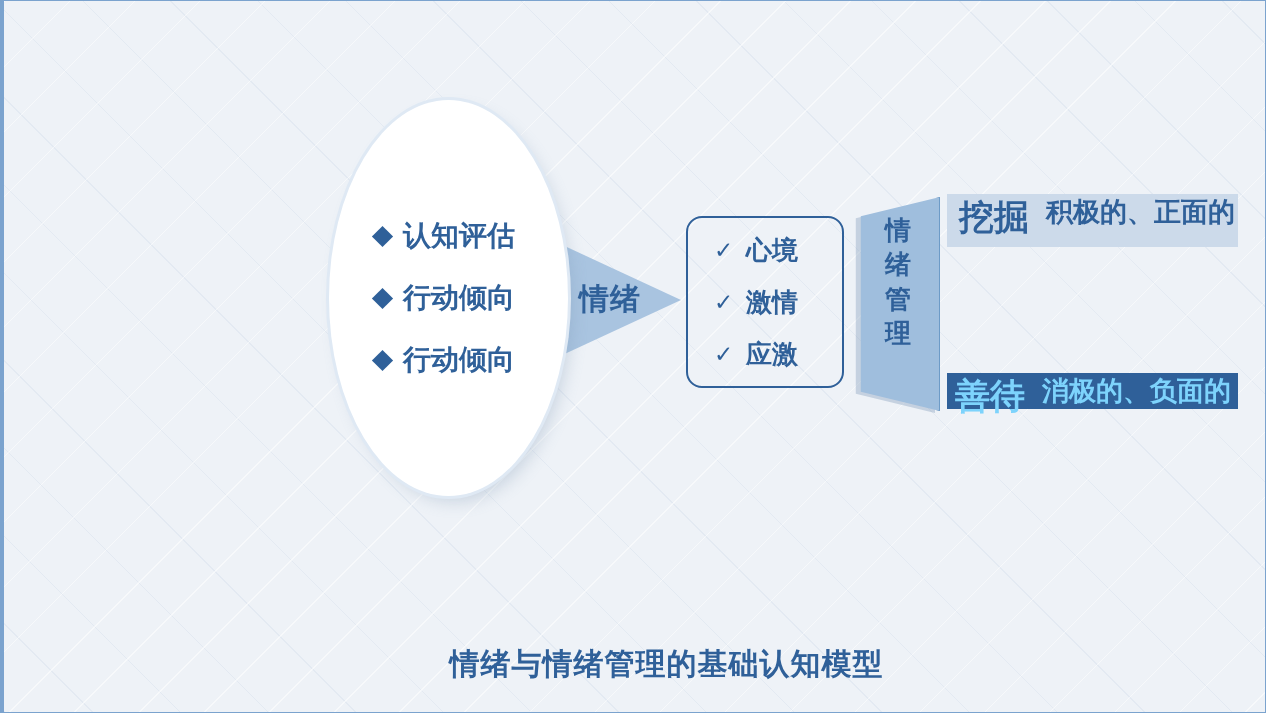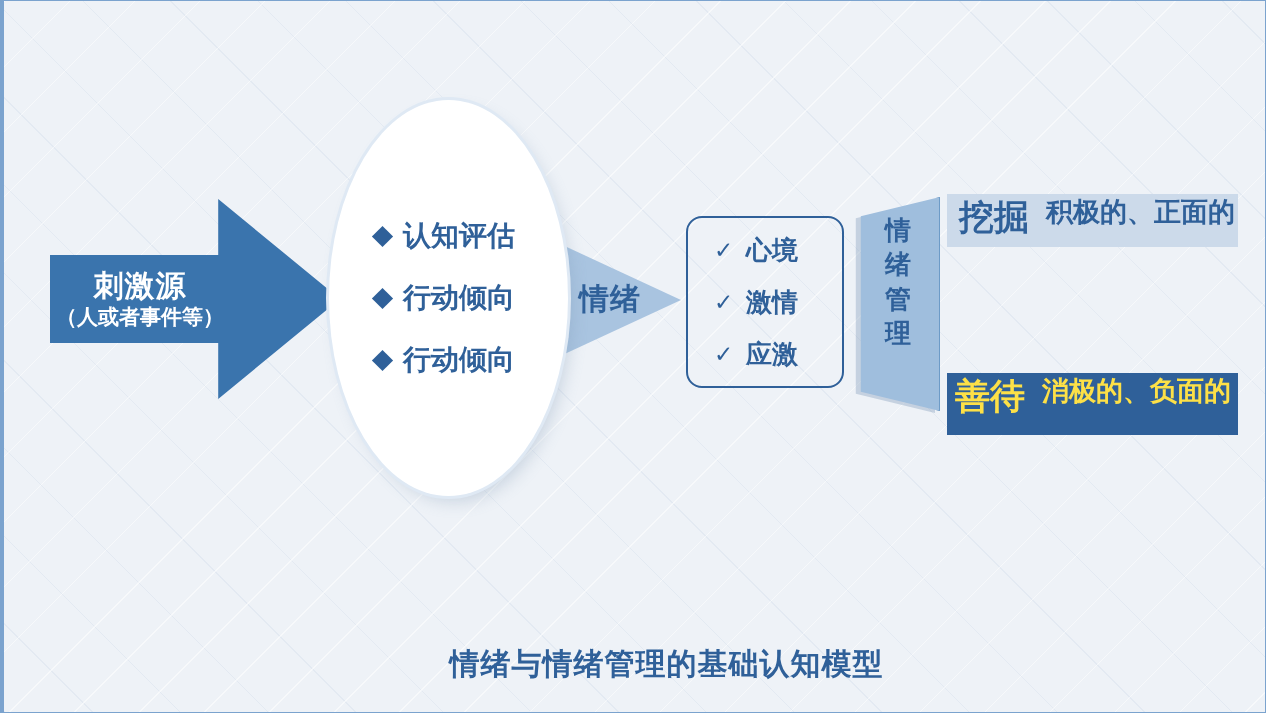--- a/index.html
+++ b/index.html
@@ -232,23 +232,23 @@
     top: 193px;
     width: 291px;
     height: 53px;
     background: #ccdaea;
     color: #2f6099;
   }
   #outcome-negative {
     left: 943px;
     top: 372px;
     width: 291px;
-    height: 62px;
+    height: 36px;
     background: #2f6099;
-    color: #fde047;
+    color: #7dd3fc;
     padding-left: 8px;
   }
   .outcome-lead {
     font-size: 35px;
     font-weight: bold;
     letter-spacing: 0px;
   }
   .outcome-rest {
     font-size: 27px;
     font-weight: bold;
@@ -268,26 +268,20 @@
     letter-spacing: 1px;
     z-index: 3;
     padding-left: 32px;
   }
 </style>
 </head>
 <body>
 
 <div id="slide">
 
-  <div class="layer" id="stimulus-arrow">
-    <div class="arrow-text">
-      <span class="arrow-title">刺激源</span>
-      <span class="arrow-sub">（人或者事件等）</span>
-    </div>
-  </div>
 
   <div class="layer" id="emotion-triangle"></div>
   <div class="layer" id="emotion-triangle-label">情绪</div>
 
   <div class="layer" id="components-ellipse">
     <ul id="components-list">
       <li>
         <span class="bullet-diamond"></span>
         <span>认知评估</span>
       </li>

